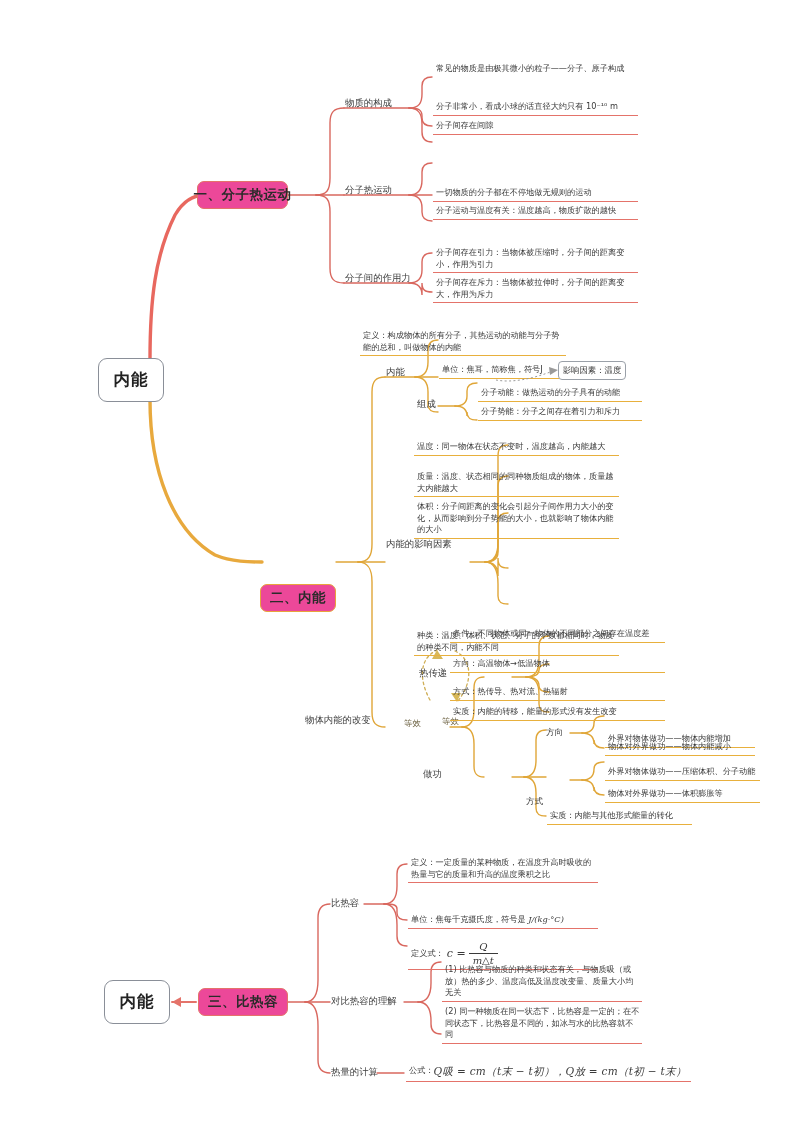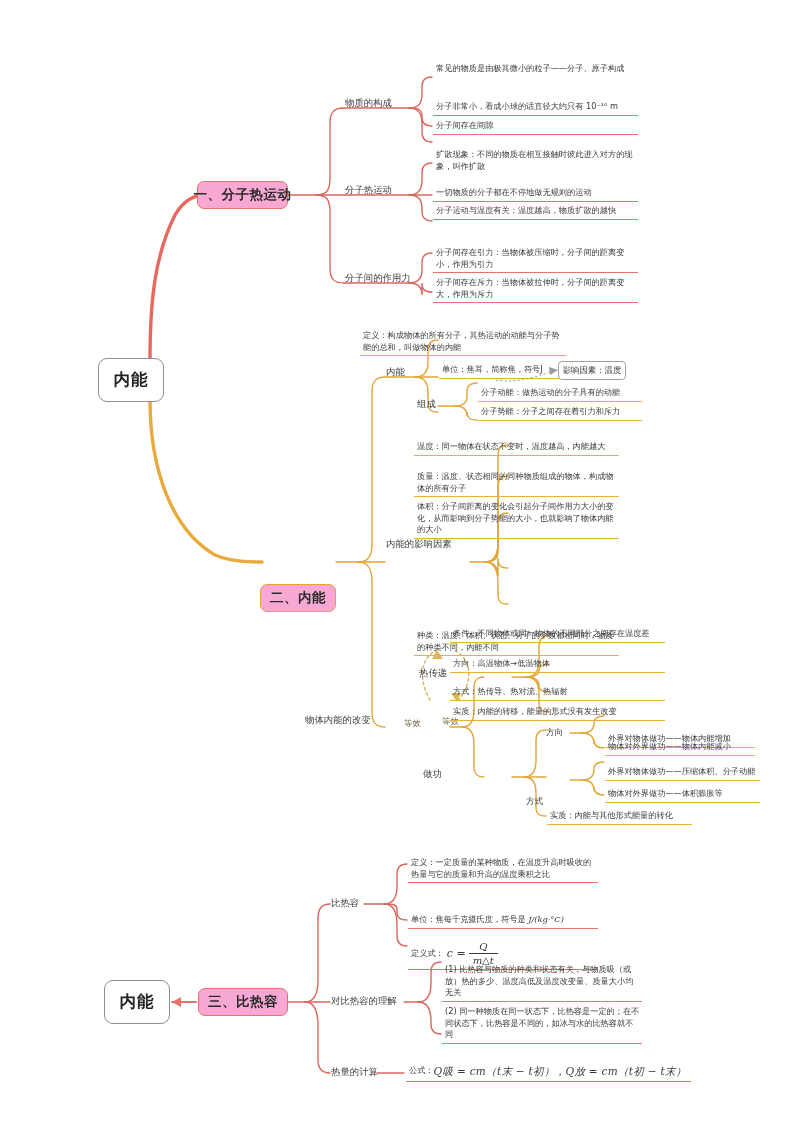--- a/index.html
+++ b/index.html
@@ -26,21 +26,21 @@
     font-weight:bold;
     color:#222;
     letter-spacing:1px;
     display:flex;align-items:center;justify-content:center;
     box-shadow:0 0 0 0 rgba(0,0,0,0);
   }
   
   .topic{
     border:1.4px solid;
     border-radius:7px;
-    background:#f9a8d4;
+    background:#ec4899;
     font-size:13.5px;
     font-weight:bold;
     color:#2b2b2b;
     letter-spacing:.5px;
     display:flex;align-items:center;justify-content:center;
     white-space:nowrap;
   }
   .topic.red{border-color:#e4736a;}
   .topic.orange{border-color:#e8a33d;}
 
@@ -213,21 +213,20 @@
   </div>
 
   <div class="node blabel" style="left:345px;top:97px;">物质的构成</div>
   <div class="node blabel" style="left:345px;top:184px;">分子热运动</div>
   <div class="node blabel" style="left:345px;top:272px;">分子间的作用力</div>
 
   <div class="node leaf noline" style="left:433px;top:62px;width:205px;">常见的物质是由极其微小的粒子——分子、原子构成</div>
   <div class="node leaf u-red" style="left:433px;top:100px;width:205px;">分子非常小，看成小球的话直径大约只有 10⁻¹⁰ m</div>
   <div class="node leaf u-red" style="left:433px;top:119px;width:205px;">分子间存在间隙</div>
 
-  <div class="node leaf noline" style="left:433px;top:148px;width:205px;">扩散现象：不同的物质在相互接触时彼此进入对方的现象，叫作扩散</div>
   <div class="node leaf u-red" style="left:433px;top:186px;width:205px;">一切物质的分子都在不停地做无规则的运动</div>
   <div class="node leaf u-red" style="left:433px;top:204px;width:205px;">分子运动与温度有关：温度越高，物质扩散的越快</div>
 
   <div class="node leaf u-red" style="left:433px;top:246px;width:205px;">分子间存在引力：当物体被压缩时，分子间的距离变小，作用为引力</div>
   <div class="node leaf u-red" style="left:433px;top:276px;width:205px;">分子间存在斥力：当物体被拉伸时，分子间的距离变大，作用为斥力</div>
 
   <div class="node blabel" style="left:386px;top:366px;">内能</div>
   <div class="node blabel" style="left:417px;top:398px;">组成</div>
   <div class="node blabel" style="left:386px;top:538px;">内能的影响因素</div>
   <div class="node blabel" style="left:305px;top:714px;">物体内能的改变</div>
@@ -245,21 +244,21 @@
 
   <svg class="wires" viewBox="0 0 794 1122">
     <path d="M496 380 C 512 383, 532 379, 553 371" fill="none" stroke="#9a9a9a" stroke-width="1" stroke-dasharray="2 2.4"></path>
     <polygon points="558,370 549,367 550,375" fill="#9a9a9a"></polygon>
   </svg>
 
   <div class="node leaf u-orange" style="left:478px;top:386px;width:164px;">分子动能：做热运动的分子具有的动能</div>
   <div class="node leaf u-orange" style="left:478px;top:405px;width:164px;">分子势能：分子之间存在着引力和斥力</div>
 
   <div class="node leaf u-orange" style="left:414px;top:440px;width:205px;">温度：同一物体在状态不变时，温度越高，内能越大</div>
-  <div class="node leaf u-orange" style="left:414px;top:470px;width:205px;">质量：温度、状态相同的同种物质组成的物体，构成物体的所有分子</div>
+  <div class="node leaf u-orange" style="left:414px;top:470px;width:205px;">质量：温度、状态相同的同种物质组成的物体，质量越大内能越大</div>
   <div class="node leaf u-orange" style="left:414px;top:500px;width:205px;">体积：分子间距离的变化会引起分子间作用力大小的变化，从而影响到分子势能的大小，也就影响了物体内能的大小</div>
   <div class="node leaf u-orange" style="left:414px;top:585px;width:205px;margin-top:44px;">种类：温度、体积、状态、分子的个数都相同时，物质的种类不同，内能不同</div>
 
   <div class="node leaf u-orange" style="left:450px;top:627px;width:215px;">条件：不同物体或同一物体的不同部分之间存在温度差</div>
   <div class="node leaf u-orange" style="left:450px;top:657px;width:215px;">方向：高温物体→低温物体</div>
   <div class="node leaf u-orange" style="left:450px;top:685px;width:215px;">方式：热传导、热对流、热辐射</div>
   <div class="node leaf u-orange" style="left:450px;top:705px;width:215px;">实质：内能的转移，能量的形式没有发生改变</div>
 
   <div class="node leaf u-orange" style="left:605px;top:720px;width:150px;margin-top:12px;">外界对物体做功——物体内能增加</div>
   <div class="node leaf u-orange" style="left:605px;top:740px;width:150px;">物体对外界做功——物体内能减小</div>

